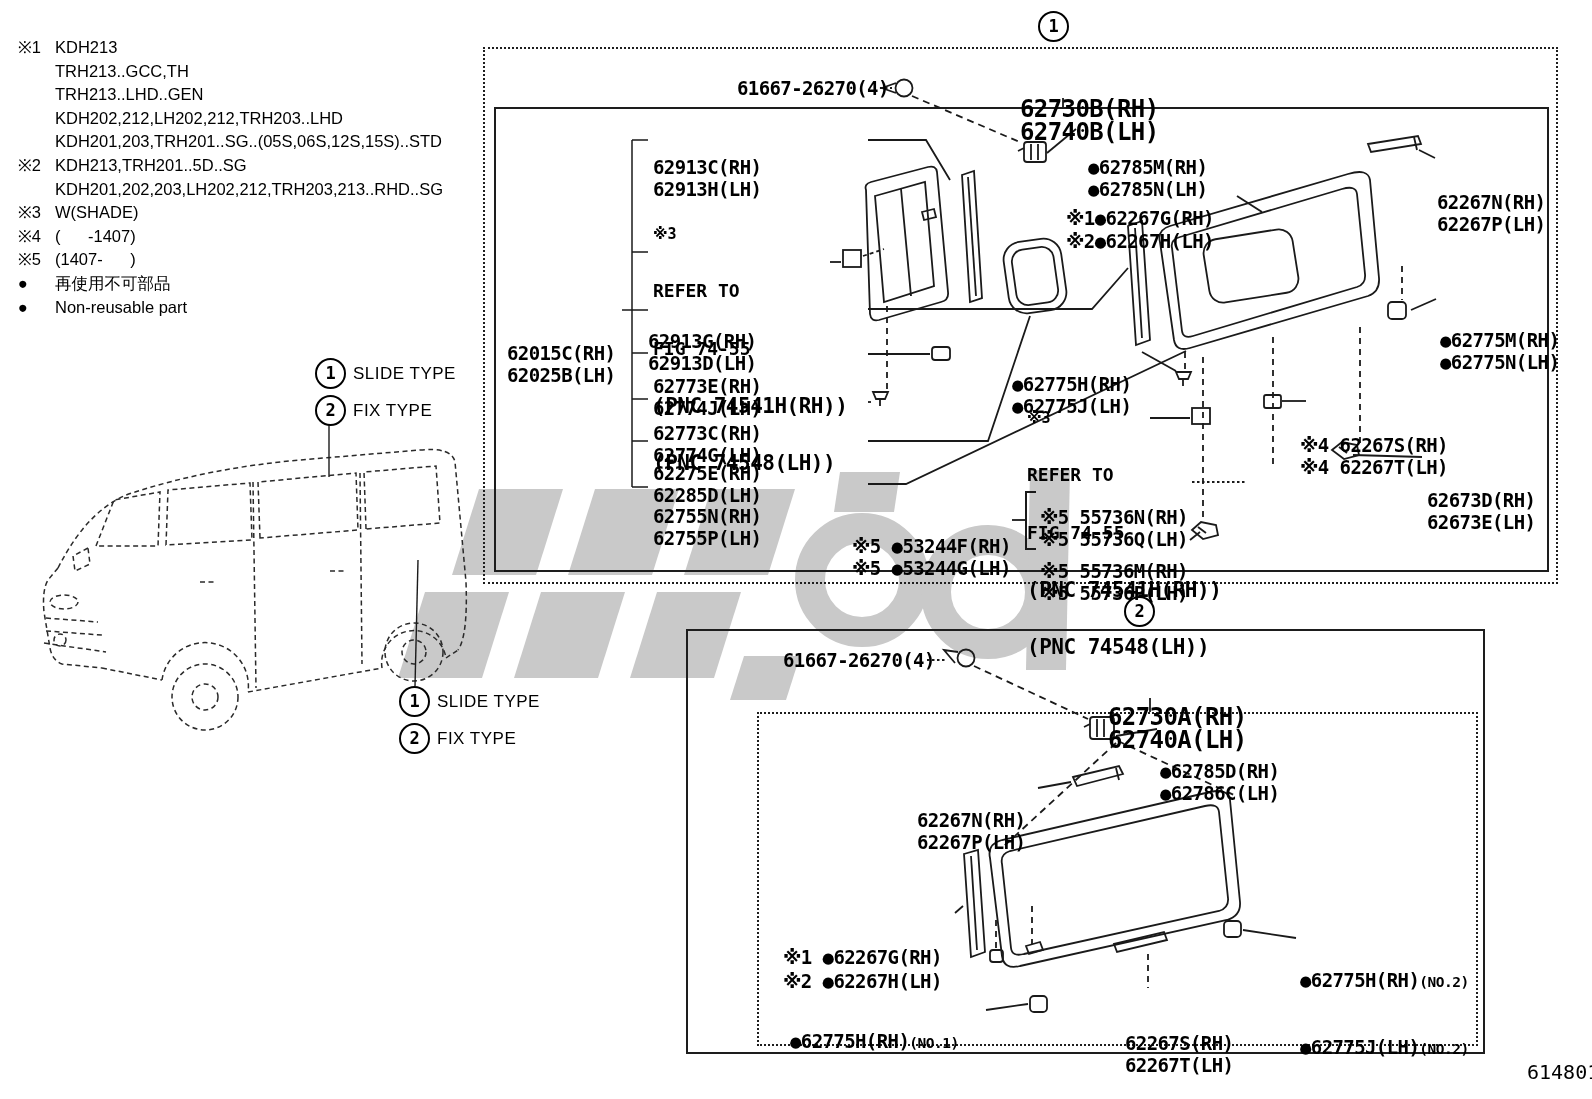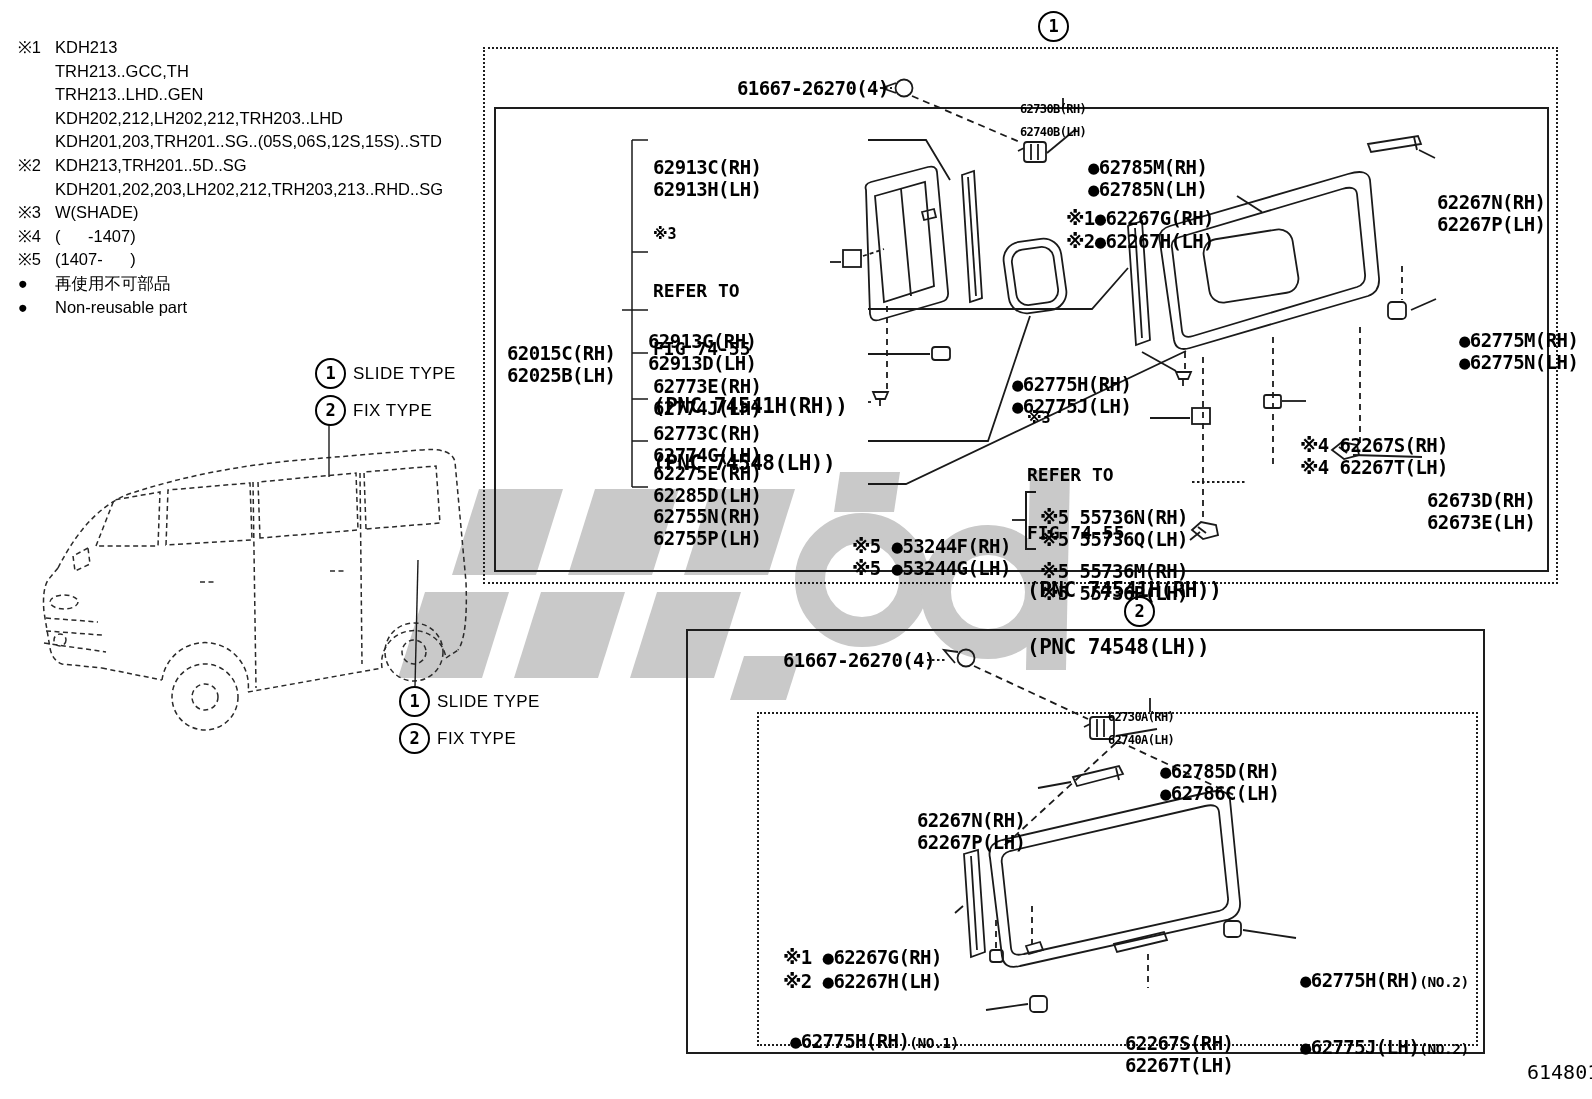--- a/index.html
+++ b/index.html
@@ -13,21 +13,21 @@
   .solid{border:2px solid #1d1d1d;}
   
   .notes{position:absolute;left:18px;top:36px;z-index:3;}
   .note-line{display:flex;font-size:16.5px;line-height:23.6px;white-space:pre;font-weight:500;}
   .note-line .m{display:inline-block;min-width:37px;}
   
   .pl{position:absolute;z-index:3;font-family:"DejaVu Sans Mono","DejaVu Sans",monospace;
       font-weight:700;font-size:19px;line-height:21.5px;letter-spacing:-0.6px;white-space:pre;}
   .pl span{display:block;}
   .pl .suf{font-size:14.5px;letter-spacing:-0.5px;}
-  .pl.hdr{font-size:12px;line-height:23px;}
+  .pl.hdr{font-size:24px;line-height:23px;}
   .refer{position:absolute;z-index:3;font-family:"DejaVu Sans Mono","DejaVu Sans",monospace;
          font-weight:700;white-space:pre;}
   .refer span{display:block;}
   .refer .rm{font-size:15px;line-height:17px;}
   .refer .r1{font-size:18px;line-height:20px;}
   .refer .r2{font-size:21px;line-height:19px;letter-spacing:-0.5px;}
   
   .badge{position:absolute;z-index:3;width:27px;height:27px;border:2px solid #000;border-radius:50%;
          background:#fff;text-align:center;line-height:26px;font-size:17px;font-weight:700;
          font-family:"DejaVu Sans Mono",monospace;}
@@ -303,21 +303,21 @@
     <span>62275E(RH)</span><span>62285D(LH)</span></div>
   <div class="pl" style="left:653px;top:463px;">
     <span>62755N(RH)</span><span>62755P(LH)</span></div>
 
   <div class="pl" style="left:1088px;top:114px;">
     <span>●62785M(RH)</span><span>●62785N(LH)</span></div>
   <div class="pl" style="left:1066px;top:161px;line-height:23px;">
     <span>※1●62267G(RH)</span><span>※2●62267H(LH)</span></div>
   <div class="pl" style="left:1437px;top:149px;">
     <span>62267N(RH)</span><span>62267P(LH)</span></div>
-  <div class="pl" style="left:1440px;top:287px;margin-left:19px;">
+  <div class="pl" style="left:1440px;top:287px;">
     <span>●62775M(RH)</span><span>●62775N(LH)</span></div>
   <div class="pl" style="left:1012px;top:331px;">
     <span>●62775H(RH)</span><span>●62775J(LH)</span></div>
 
   <div class="refer" style="left:1027px;top:372px;">
     <span class="rm">※3</span>
     <span class="r1">REFER TO</span>
     <span class="r1">FIG 74-55</span>
     <span class="r2">(PNC 74541H(RH))</span>
     <span class="r2">(PNC 74548(LH))</span></div>

